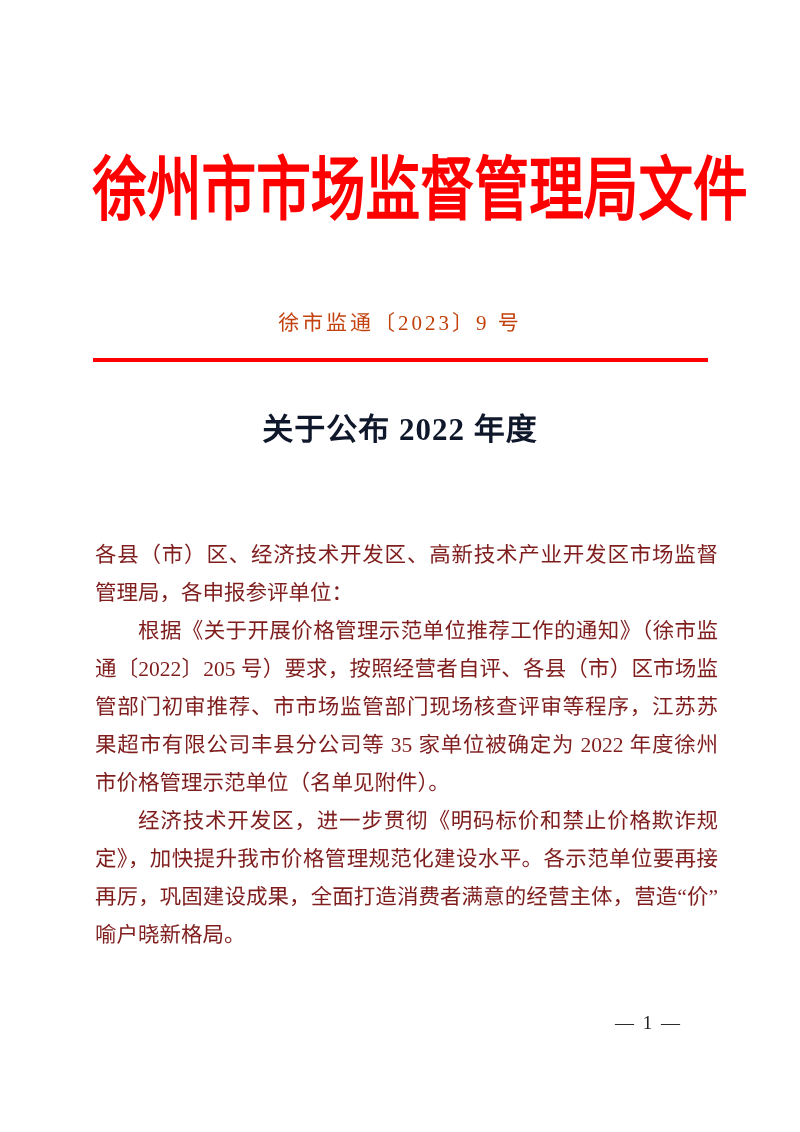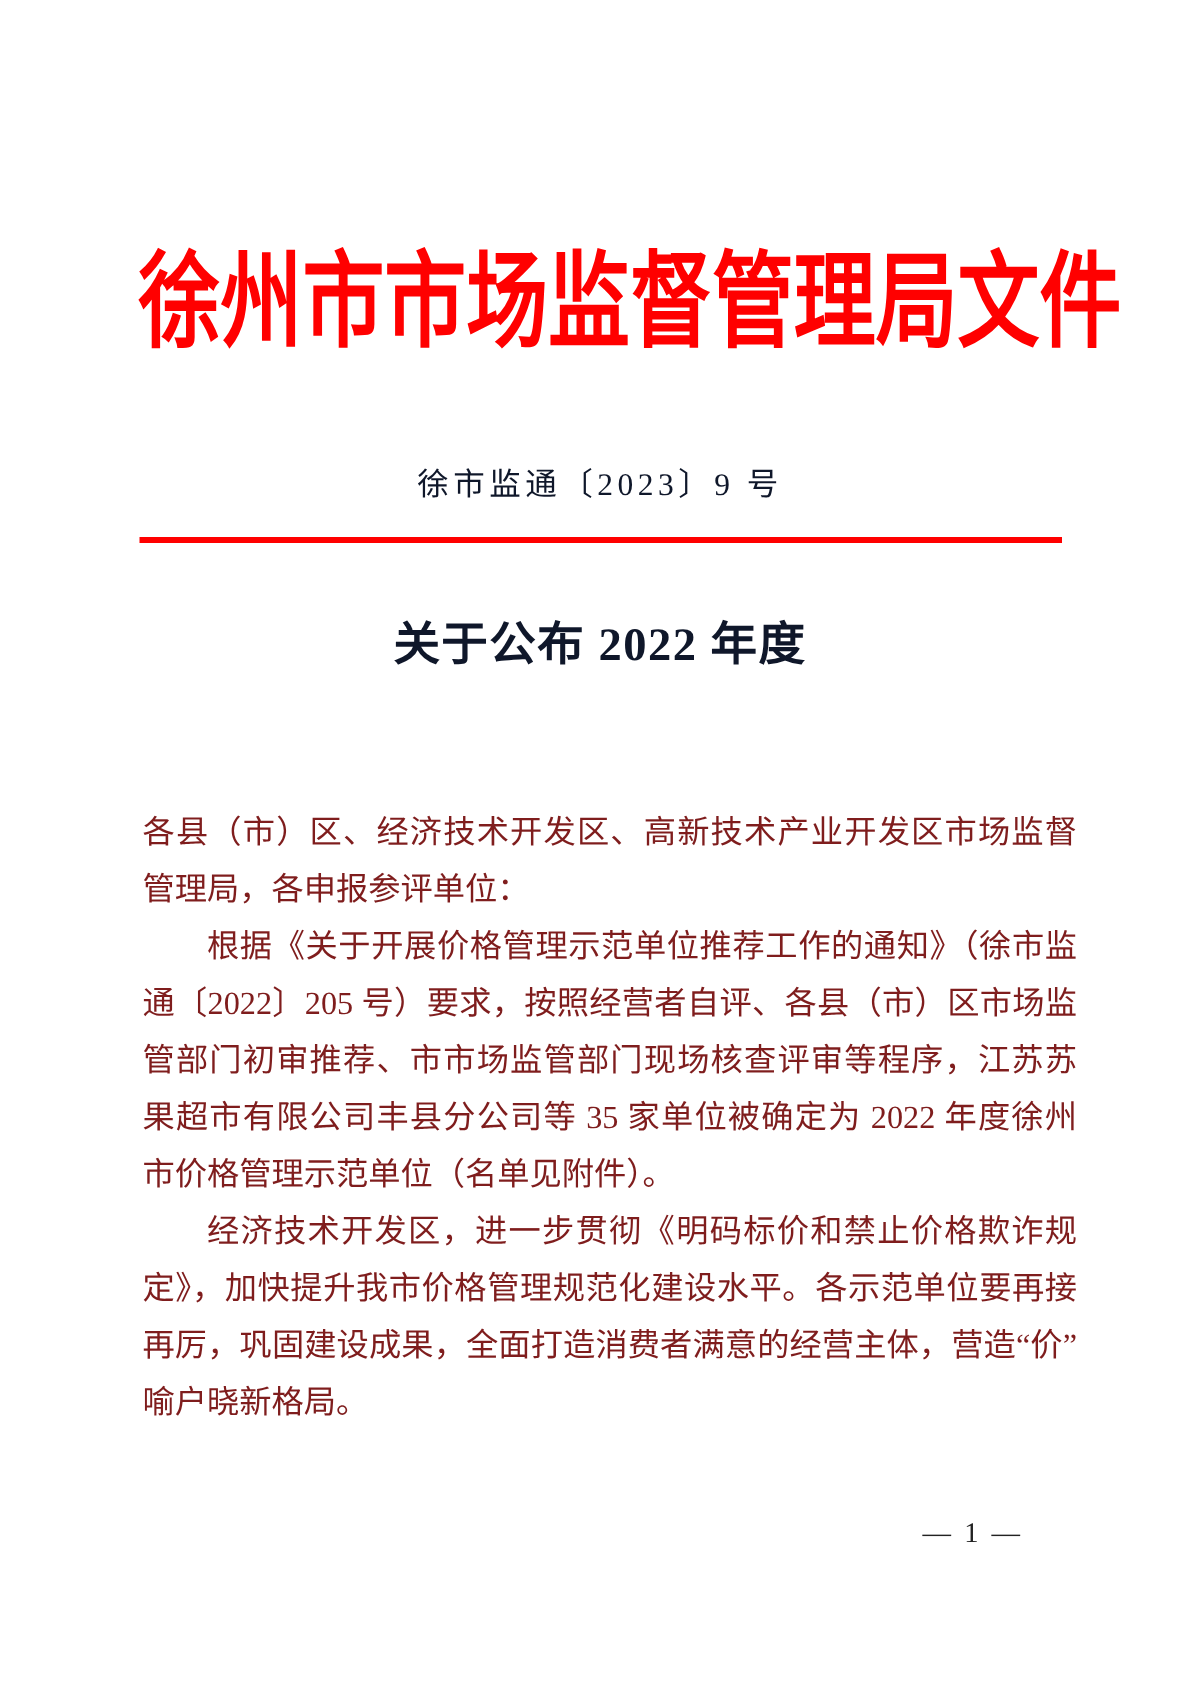--- a/index.html
+++ b/index.html
@@ -12,21 +12,21 @@
     width: 800px;
     height: 1132px;
     background: #ffffff;
     overflow: hidden;
     font-family: "Liberation Serif", "DejaVu Serif", serif;
     color: #1a1a1a;
   }
   
   .agency-title {
     position: absolute;
-    top: 160px;
+    top: 148px;
     left: 0;
     right: 0;
     height: 86px;
     text-align: center;
     white-space: nowrap;
   }
   .agency-title-inner {
     display: inline-block;
     font-size: 70px;
     line-height: 86px;
@@ -39,21 +39,21 @@
   
   .doc-number {
     position: absolute;
     top: 306px;
     left: 0;
     right: 0;
     text-align: center;
     font-size: 21px;
     line-height: 34px;
     letter-spacing: 3px;
-    color: #0f172a;
+    color: #c2410c;
   }
   
   .red-line {
     position: absolute;
     top: 358px;
     left: 93px;
     width: 615px;
     height: 4px;
     background: #ff0000;
   }

